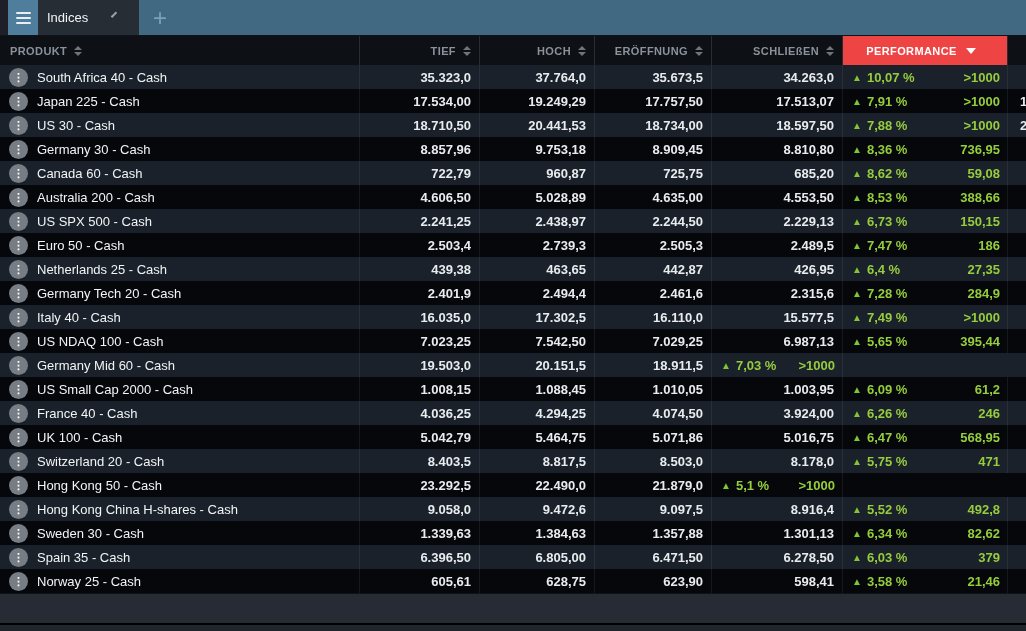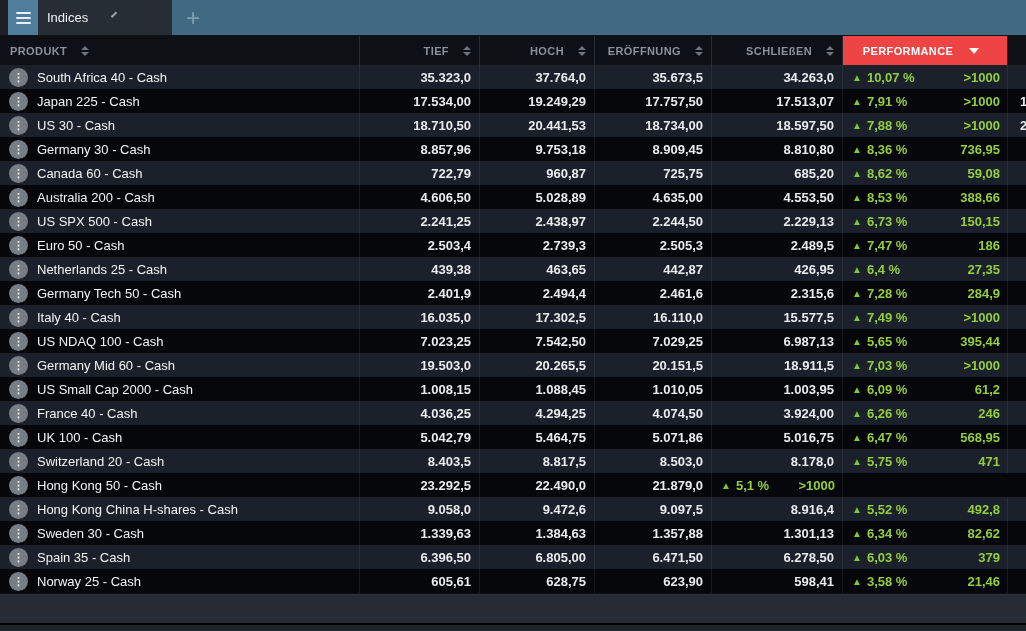--- a/index.html
+++ b/index.html
@@ -5,34 +5,34 @@
   * { margin:0; padding:0; box-sizing:border-box; }
   html,body { width:1026px; height:631px; overflow:hidden; background:#1d2127;
               font-family:"Liberation Sans", sans-serif; }
 
   
   .topbar { height:36px; background:#416a82; display:flex; align-items:stretch; border-bottom:1px solid #10141a; }
   .left-strip { width:8px; background:#1d2127; }
   .menu-btn { width:30px; background:#4e7e9b; display:flex; align-items:center; justify-content:center; cursor:pointer; }
   .hamburger { display:flex; flex-direction:column; gap:3px; }
   .hamburger i { display:block; width:15px; height:2px; background:#e8eef2; border-radius:1px; }
-  .tab { width:134px; background:#272d35; display:flex; align-items:center; padding:0 9px; gap:23px; cursor:pointer; }
+  .tab { width:101px; background:#272d35; display:flex; align-items:center; padding:0 9px; gap:23px; cursor:pointer; }
   .tab-label { color:#f2f4f6; font-size:13px; }
   .chevron { width:7px; height:7px; border-right:2px solid #99a2aa; border-bottom:2px solid #99a2aa;
              transform:rotate(45deg) translate(-2px,-2px); margin-left:2px; }
   .tab-divider { width:1px; height:20px; background:#3a424b; margin:0 2px; }
   .zoom-svg { display:block; }
   .plus-btn { color:#7fa0b2; font-size:24px; font-weight:400; line-height:1; align-self:center;
               margin-left:14px; cursor:pointer; }
 
   
   .grid-cols { display:grid; grid-template-columns:360px 120px 115px 117px 131px 165px 18px; }
 
   .thead { height:29px; background:#0d1014; align-items:center; }
-  .th { display:flex; align-items:center; justify-content:flex-end; gap:14px; height:100%;
+  .th { display:flex; align-items:center; justify-content:flex-end; gap:7px; height:100%;
         padding-right:8px; color:#8b929b; font-size:11px; font-weight:bold; letter-spacing:.4px;
         border-right:1px solid #272d34; cursor:pointer; }
   .th.first { justify-content:flex-start; padding-left:10px; }
   .th.sorted { justify-content:center; color:#ffffff; background:#ef4444; }
   .th.last { border-right:none; cursor:default; }
   .sort-both { display:flex; flex-direction:column; gap:2px; }
   .sort-both .u { width:0; height:0; border-left:4px solid transparent; border-right:4px solid transparent;
                   border-bottom:4px solid #6e757d; }
   .sort-both .d { width:0; height:0; border-left:4px solid transparent; border-right:4px solid transparent;
                   border-top:4px solid #6e757d; }
@@ -297,21 +297,21 @@
         <span>6,4 %</span>
       </span>
       <span class="perf-abs">27,35</span>
     </div>
     <div class="cell clipped-cell"></div>
   </div>
 
   <div class="row grid-cols">
     <div class="cell product-cell">
       <span class="info-icon">⋮</span>
-      <span class="product-name">Germany Tech 50 - Cash</span>
+      <span class="product-name">Germany Tech 20 - Cash</span>
     </div>
     <div class="cell num">2.401,9</div>
     <div class="cell num">2.494,4</div>
     <div class="cell num">2.461,6</div>
     <div class="cell num">2.315,6</div>
     <div class="cell perf-cell">
       <span class="perf-pct">
         <span class="tri">▲</span>
         <span>7,28 %</span>
       </span>
@@ -357,21 +357,20 @@
     </div>
     <div class="cell clipped-cell"></div>
   </div>
 
   <div class="row grid-cols">
     <div class="cell product-cell">
       <span class="info-icon">⋮</span>
       <span class="product-name">Germany Mid 60 - Cash</span>
     </div>
     <div class="cell num">19.503,0</div>
-    <div class="cell num">20.265,5</div>
     <div class="cell num">20.151,5</div>
     <div class="cell num">18.911,5</div>
     <div class="cell perf-cell">
       <span class="perf-pct">
         <span class="tri">▲</span>
         <span>7,03 %</span>
       </span>
       <span class="perf-abs">&gt;1000</span>
     </div>
     <div class="cell clipped-cell"></div>

